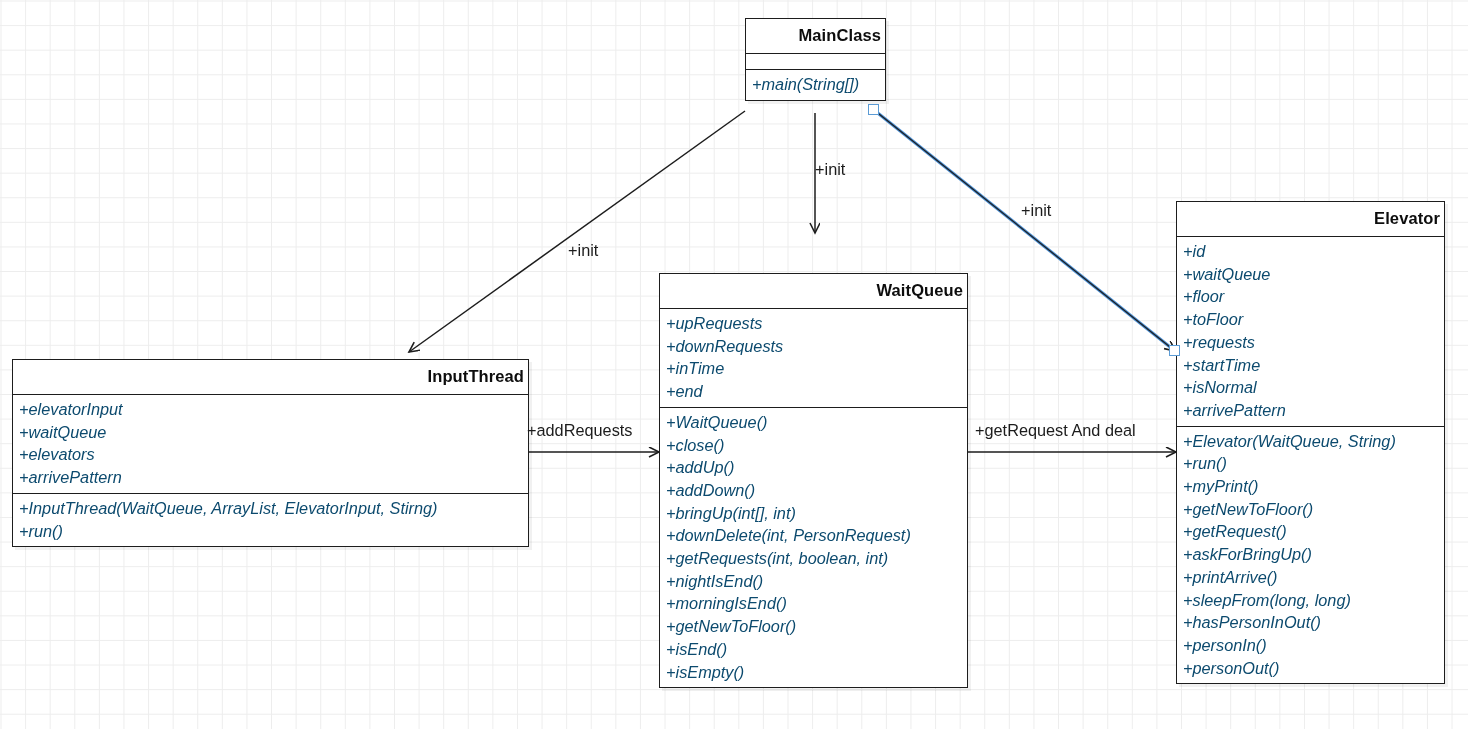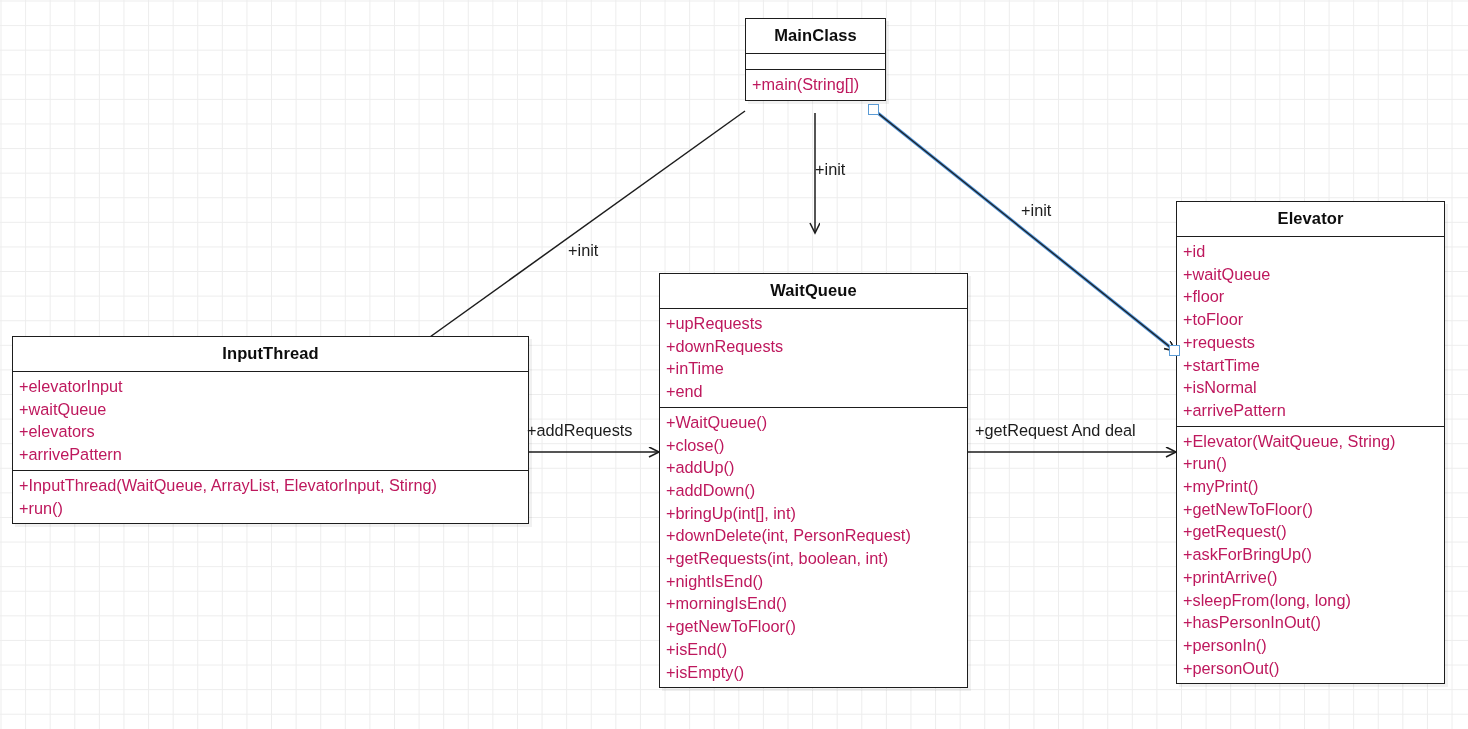--- a/index.html
+++ b/index.html
@@ -29,21 +29,21 @@
   }
   .uml-class {
     position: absolute;
     box-sizing: border-box;
     background: #ffffff;
     border: 1.6px solid #1d1d1d;
     box-shadow: 3px 3px 0 rgba(0,0,0,0.055);
     z-index: 5;
   }
   .uml-title {
-    text-align: center;
+    text-align: right;
     font-weight: bold;
     font-size: 16.5px;
     color: #0d0d0d;
     padding: 7px 4px 8px 4px;
     border-bottom: 1.6px solid #1d1d1d;
     letter-spacing: 0.1px;
   }
   .uml-compartment {
     padding: 3px 6px 4px 6px;
     border-bottom: 1.6px solid #1d1d1d;
@@ -51,22 +51,23 @@
   .uml-compartment.last {
     border-bottom: none;
   }
   .uml-compartment.empty {
     min-height: 9px;
     padding: 3px 6px;
   }
   .uml-member {
     font-size: 16.3px;
     line-height: 22.7px;
-    color: #be185d;
+    color: #0c4a6e;
     white-space: nowrap;
+    font-style: italic;
   }
   .edge-label {
     position: absolute;
     font-size: 16.3px;
     color: #1c1c1c;
     white-space: nowrap;
     z-index: 6;
     background: transparent;
   }
   .endpoint-handle {
@@ -117,21 +118,21 @@
   </svg>
 
   <div class="uml-class" style="left:745px; top:18px; width:141px;">
     <div class="uml-title">MainClass</div>
     <div class="uml-compartment empty"></div>
     <div class="uml-compartment last">
       <div class="uml-member">+main(String[])</div>
     </div>
   </div>
 
-  <div class="uml-class" style="left:12px; top:336px; width:517px;">
+  <div class="uml-class" style="left:12px; top:359px; width:517px;">
     <div class="uml-title">InputThread</div>
     <div class="uml-compartment">
       <div class="uml-member">+elevatorInput</div>
       <div class="uml-member">+waitQueue</div>
       <div class="uml-member">+elevators</div>
       <div class="uml-member">+arrivePattern</div>
     </div>
     <div class="uml-compartment last">
       <div class="uml-member">+InputThread(WaitQueue, ArrayList, ElevatorInput, Stirng)</div>
       <div class="uml-member">+run()</div>

